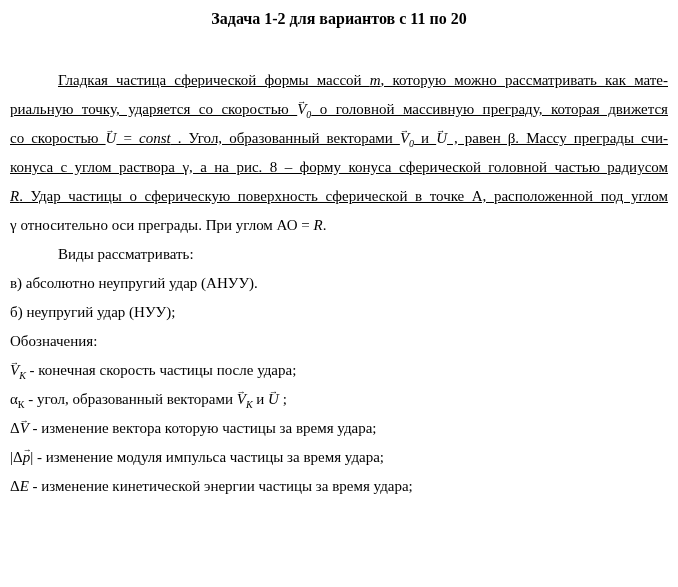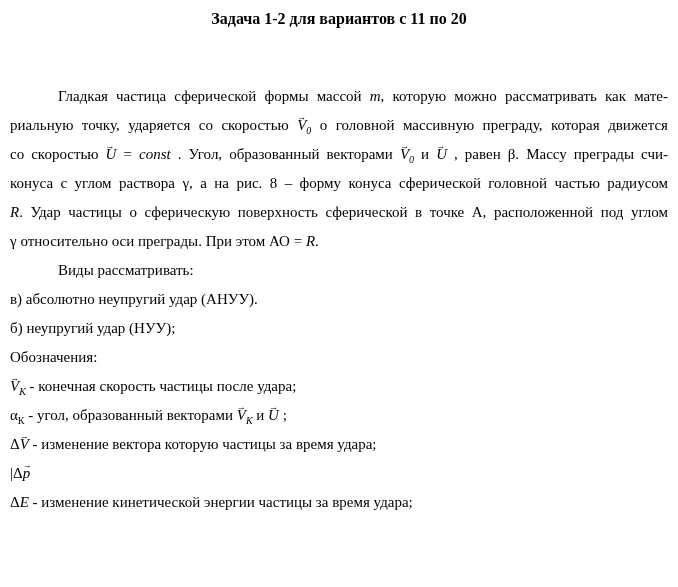--- a/index.html
+++ b/index.html
@@ -14,32 +14,33 @@
     color: #000000;
   }
   .page {
     padding: 8px 10px 0 10px;
   }
   .doc-title {
     text-align: center;
     font-weight: bold;
     font-size: 16px;
     line-height: 22px;
-    margin-bottom: 52px;
+    margin-bottom: 36px;
   }
   .doc-body {
     font-size: 15px;
   }
   .line {
     line-height: 29px;
     white-space: normal;
   }
   .line.justify {
     text-align: justify;
     text-align-last: justify;
+    text-decoration: underline;
   }
   .line.indent {
     text-indent: 48px;
   }
   .it {
     font-style: italic;
   }
   sub {
     font-size: 10px;
     line-height: 0;
@@ -65,24 +66,24 @@
 <body>
 
 <div class="page">
   <div class="doc-title">Задача 1-2 для вариантов с 11 по 20</div>
   <div class="doc-body">
       <div class="line justify indent"><span class="seg">Гладкая частица сферической формы массой </span><span class="seg it">m</span><span class="seg">, которую можно рассматривать как мате-</span></div>
       <div class="line justify"><span class="seg">риальную точку, ударяется со скоростью </span><span class="seg it"><span class="vec"><span>V</span><span class="vec-arrow">→</span></span><sub>0</sub></span><span class="seg"> о головной массивную преграду, которая движется</span></div>
       <div class="line justify"><span class="seg">со скоростью </span><span class="seg it"><span class="vec"><span>U</span><span class="vec-arrow">→</span></span></span><span class="seg"> = </span><span class="seg it">const</span><span class="seg"> . Угол, образованный векторами </span><span class="seg it"><span class="vec"><span>V</span><span class="vec-arrow">→</span></span><sub>0</sub></span><span class="seg"> и </span><span class="seg it"><span class="vec"><span>U</span><span class="vec-arrow">→</span></span></span><span class="seg"> , равен β. Массу преграды счи-</span></div>
       <div class="line justify"><span class="seg">конуса с углом раствора γ, а на рис. 8 – форму конуса сферической головной частью радиусом</span></div>
       <div class="line justify"><span class="seg it">R</span><span class="seg">. Удар частицы о сферическую поверхность сферической в точке А, расположенной под углом</span></div>
-      <div class="line"><span class="seg">γ относительно оси преграды. При этом АО = </span><span class="seg it">R</span><span class="seg">.</span></div>
+      <div class="line"><span class="seg">γ относительно оси преграды. При углом АО = </span><span class="seg it">R</span><span class="seg">.</span></div>
       <div class="line indent"><span class="seg">Виды рассматривать:</span></div>
       <div class="line"><span class="seg">в) абсолютно неупругий удар (АНУУ).</span></div>
       <div class="line"><span class="seg">б) неупругий удар (НУУ);</span></div>
       <div class="line"><span class="seg">Обозначения:</span></div>
       <div class="line"><span class="seg it"><span class="vec"><span>V</span><span class="vec-arrow">→</span></span><sub class="it">К</sub></span><span class="seg"> - конечная скорость частицы после удара;</span></div>
       <div class="line"><span class="seg">α<sub>К</sub></span><span class="seg"> - угол, образованный векторами </span><span class="seg it"><span class="vec"><span>V</span><span class="vec-arrow">→</span></span><sub class="it">К</sub></span><span class="seg"> и </span><span class="seg it"><span class="vec"><span>U</span><span class="vec-arrow">→</span></span></span><span class="seg"> ;</span></div>
       <div class="line"><span class="seg">Δ</span><span class="seg it"><span class="vec"><span>V</span><span class="vec-arrow">→</span></span></span><span class="seg"> - изменение вектора которую частицы за время удара;</span></div>
-      <div class="line"><span class="seg">|Δ</span><span class="seg it"><span class="vec"><span>p</span><span class="vec-arrow">→</span></span></span></div>
+      <div class="line"><span class="seg">|Δ</span><span class="seg it"><span class="vec"><span>p</span><span class="vec-arrow">→</span></span></span><span class="seg">| - изменение модуля импульса частицы за время удара;</span></div>
       <div class="line"><span class="seg">Δ</span><span class="seg it">E</span><span class="seg"> - изменение кинетической энергии частицы за время удара;</span></div>
     </div>
 </div>
 
 </body></html>

